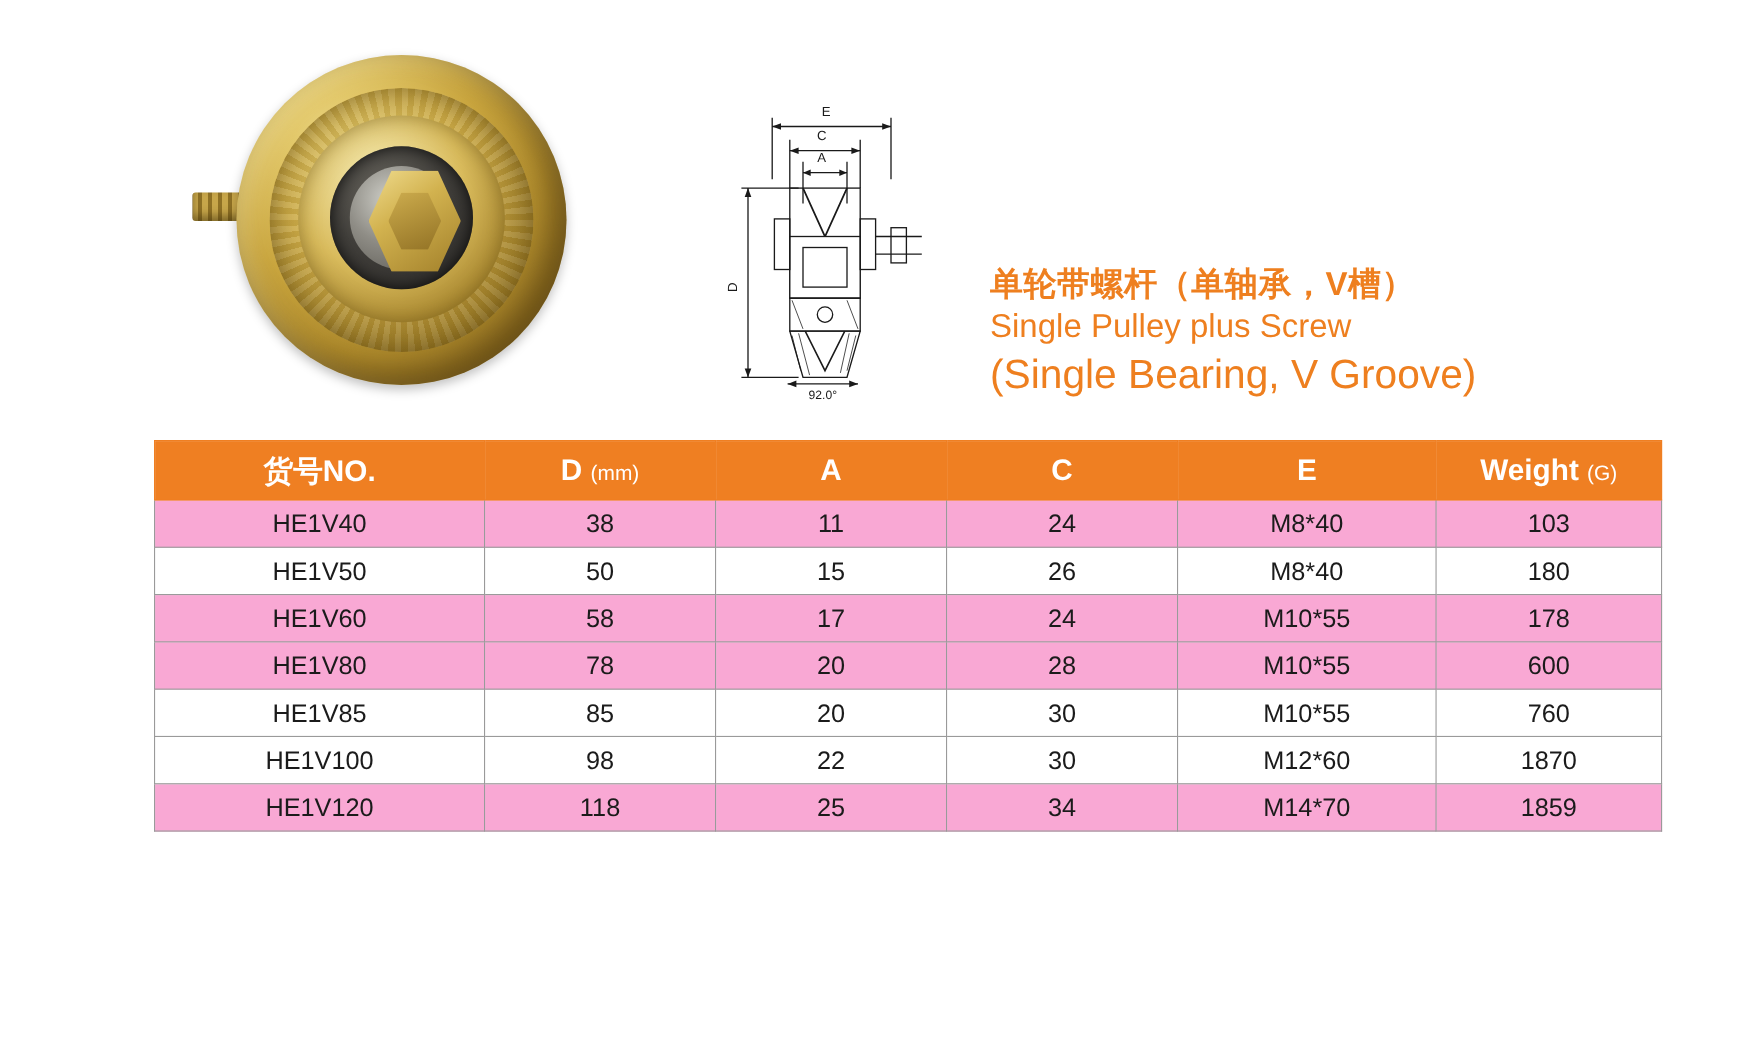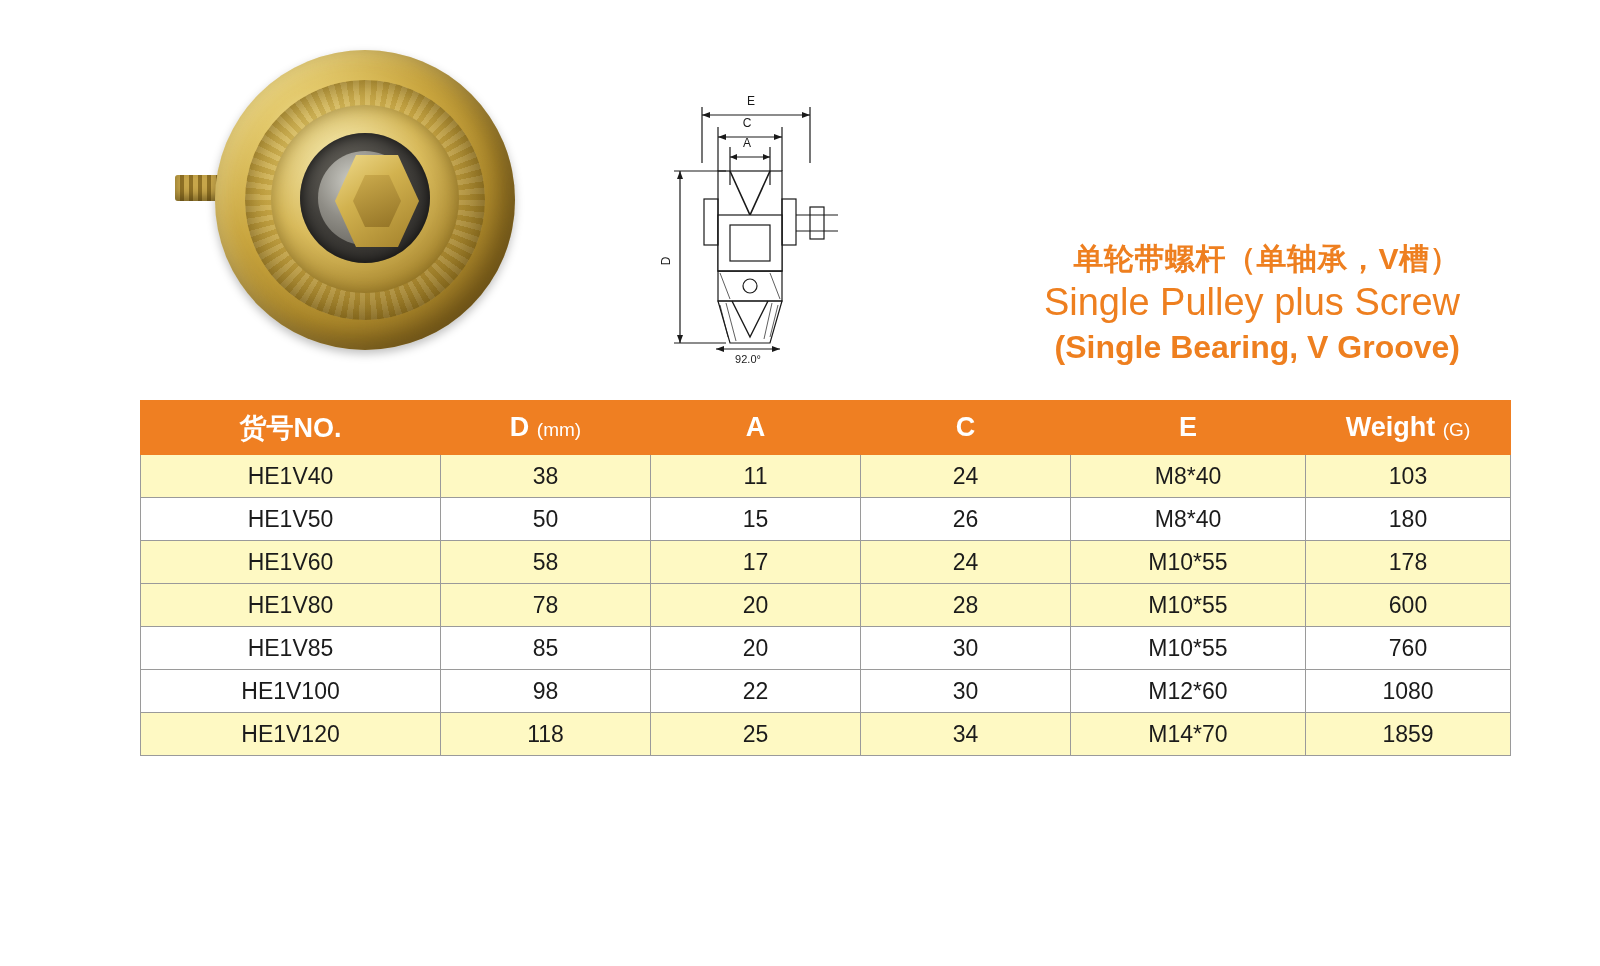--- a/index.html
+++ b/index.html
@@ -110,27 +110,27 @@
     left: 660px; top: 75px;
     width: 220px; height: 300px;
   }
   .drawing svg { display: block; }
 
   
   .title-block {
     position: absolute;
     right: 140px; top: 240px;
     width: 560px;
-    text-align: right;
+    text-align: left;
     color: #ee7f1f;
     line-height: 1.28;
   }
   .title-cn { font-size: 30px; font-weight: 700; letter-spacing: .5px; }
-  .title-en1 { font-size: 38px; font-weight: 400; }
-  .title-en2 { font-size: 32px; font-weight: 700; }
+  .title-en1 { font-size: 30px; font-weight: 400; }
+  .title-en2 { font-size: 37px; font-weight: 400; }
 
   
   .table-wrap {
     position: absolute;
     left: 140px; top: 400px;
     width: 1370px;
   }
   table.spec {
     border-collapse: collapse;
     width: 1370px;
@@ -148,21 +148,21 @@
   table.spec th .unit { font-size: 19px; font-weight: 400; }
   table.spec td {
     height: 43px;
     font-size: 23px;
     color: #1b1b1b;
     text-align: center;
     border: 1px solid #9a9a9a;
     background: #ffffff;
     font-weight: 400;
   }
-  table.spec tr.alt td { background: #fef9c3; }
+  table.spec tr.alt td { background: #f9a8d4; }
   table.spec col.c0 { width: 300px; }
   table.spec col.c1 { width: 210px; }
   table.spec col.c2 { width: 210px; }
   table.spec col.c3 { width: 210px; }
   table.spec col.c4 { width: 235px; }
   table.spec col.c5 { width: 205px; }
 </style>
 </head>
 <body>
 
@@ -319,21 +319,21 @@
           <td>30</td>
           <td>M10*55</td>
           <td>760</td>
         </tr>
         <tr>
           <td>HE1V100</td>
           <td>98</td>
           <td>22</td>
           <td>30</td>
           <td>M12*60</td>
-          <td>1080</td>
+          <td>1870</td>
         </tr>
         <tr class="alt">
           <td>HE1V120</td>
           <td>118</td>
           <td>25</td>
           <td>34</td>
           <td>M14*70</td>
           <td>1859</td>
         </tr>
       </tbody>

